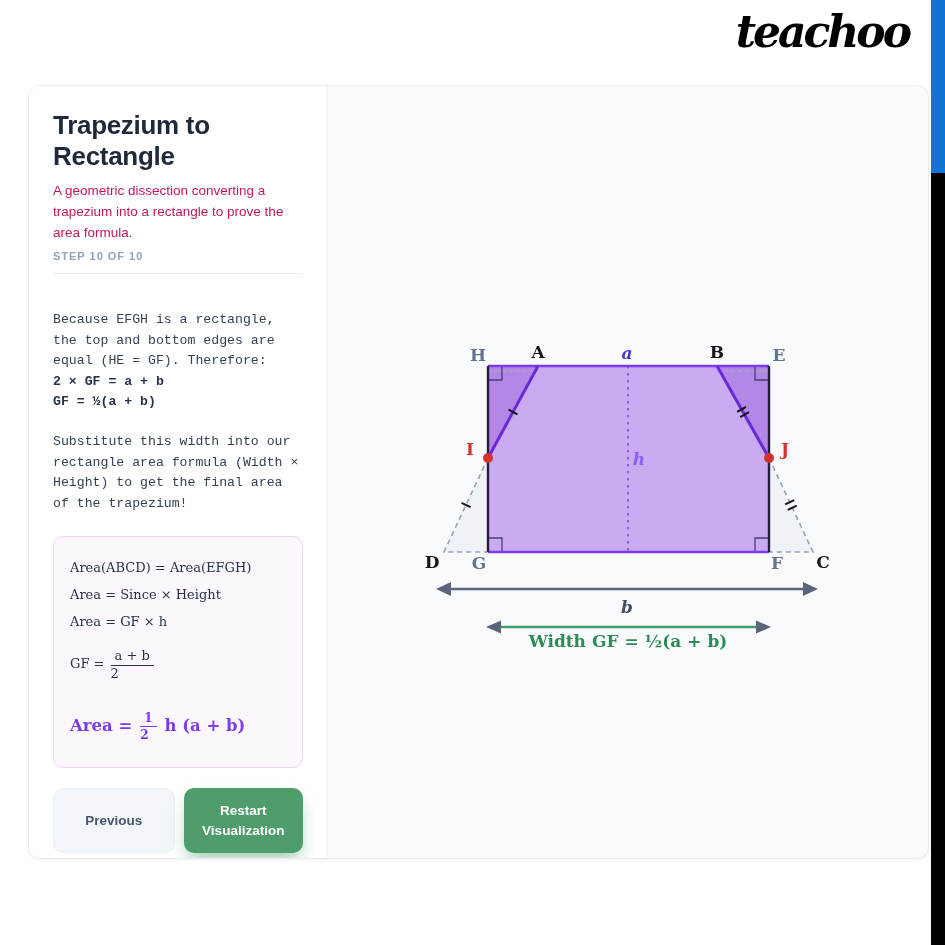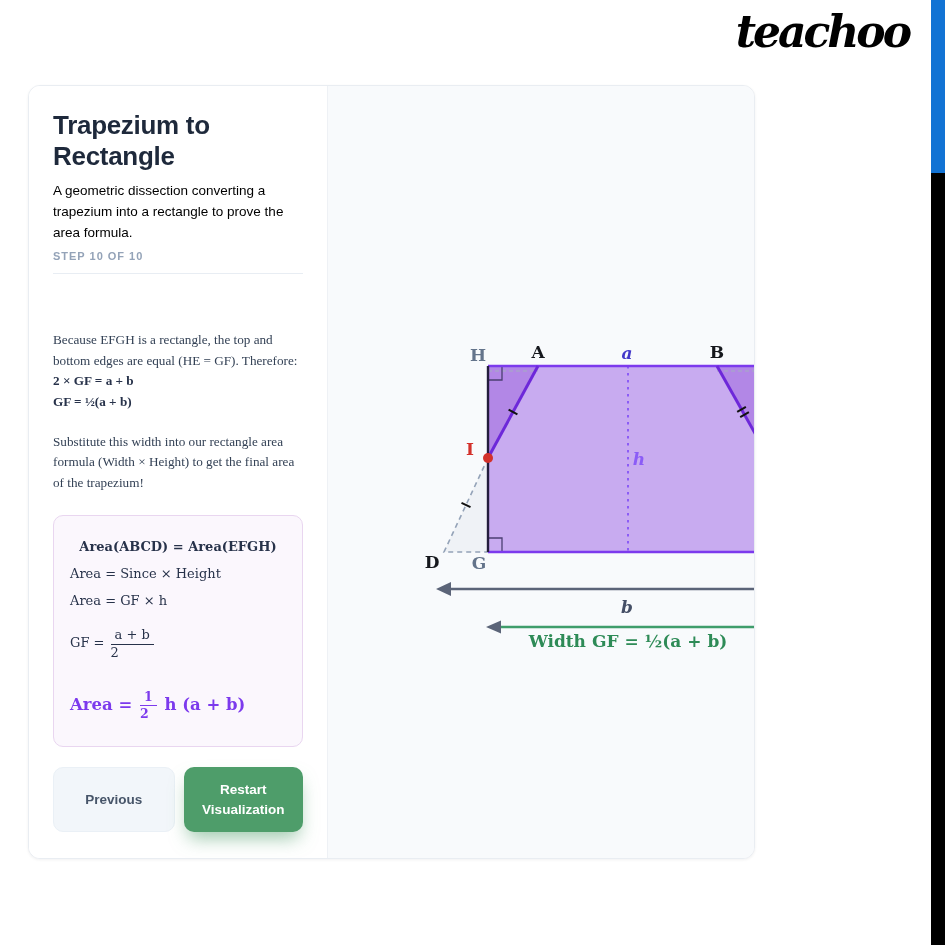--- a/index.html
+++ b/index.html
@@ -13,49 +13,49 @@
   .logo {
     position:absolute; top:6px; right:36px;
     font-family:"DejaVu Serif", serif; font-style:italic; font-weight:900;
     font-size:44px; letter-spacing:-3px; color:#000;
   }
   .stripe-blue  { position:absolute; right:0; top:0;    width:14px; height:173px; background:#1273d4; }
   .stripe-black { position:absolute; right:0; top:173px; width:14px; height:772px; background:#000; }
 
   
   .card {
-    position:absolute; left:28px; top:85px; width:727px; height:774px;
+    position:absolute; left:28px; top:85px; width:901px; height:774px;
     background:#ffffff; border:1px solid #e9edf2; border-radius:12px;
     box-shadow:0 1px 3px rgba(15,23,42,.06);
     display:flex; overflow:hidden;
   }
 
   
   .sidebar {
     width:299px; min-width:299px; background:#ffffff;
     border-right:1px solid #eef1f5; padding:24px 24px 20px 24px;
   }
   .title { font-size:26px; font-weight:800; line-height:1.2; color:#1e293b; letter-spacing:-.3px; }
-  .subtitle { margin-top:9px; font-size:13.5px; line-height:1.55; color:#000000; }
+  .subtitle { margin-top:9px; font-size:13.5px; line-height:1.55; color:#be185d; }
   .step { margin-top:6px; font-size:11px; font-weight:700; letter-spacing:.09em; color:#94a3b8; }
   .divider { margin-top:11px; border-bottom:1px solid #e8edf3; }
   .section-heading { margin-top:16px; font-size:17px; font-weight:700; color:#1e293b; }
 
-  .prose { margin-top:56px; font-family:Liberation Serif, serif; font-size:13.2px; line-height:1.55; color:#334155; }
+  .prose { margin-top:36px; font-family:Liberation Mono, monospace; font-size:13.2px; line-height:1.55; color:#334155; }
   .prose .bold-line { font-weight:700; color:#27324a; }
   .prose .para2 { margin-top:20px; }
 
   .formula-box {
     margin-top:22px; background:#fbf7fd; border:1.5px solid #e9d6f0;
     border-radius:10px; padding:15px 16px 18px 16px;
     font-family:"DejaVu Serif", serif; font-size:13px; color:#27324a;
   }
   .formula-box .fb-line { margin-top:12px; }
   .formula-box .fb-line:first-child { margin-top:8px; }
-  .fb-bold { font-weight:700;text-align:center; }
+  .fb-bold { font-weight:400; }
   .fb-note { font-style:italic; font-size:11.8px; color:#475569; line-height:1.45; }
   .frac { display:inline-block; vertical-align:middle; text-align:left; line-height:1.1; margin:8px 2px; }
   .frac .num { display:block; border-bottom:1.3px solid currentColor; padding:0 4px 1px 4px; }
   .frac .den { display:block; padding-top:1px; }
   .fb-final { margin-top:14px; color:#7c3aed; font-weight:700; font-size:16.5px; }
   .fb-final .frac { font-size:12.5px; font-weight:700; }
 
   .btn-row { margin-top:20px; display:flex; gap:9px; }
   .btn {
     flex:1; height:65px; border-radius:10px; border:none; cursor:pointer;

